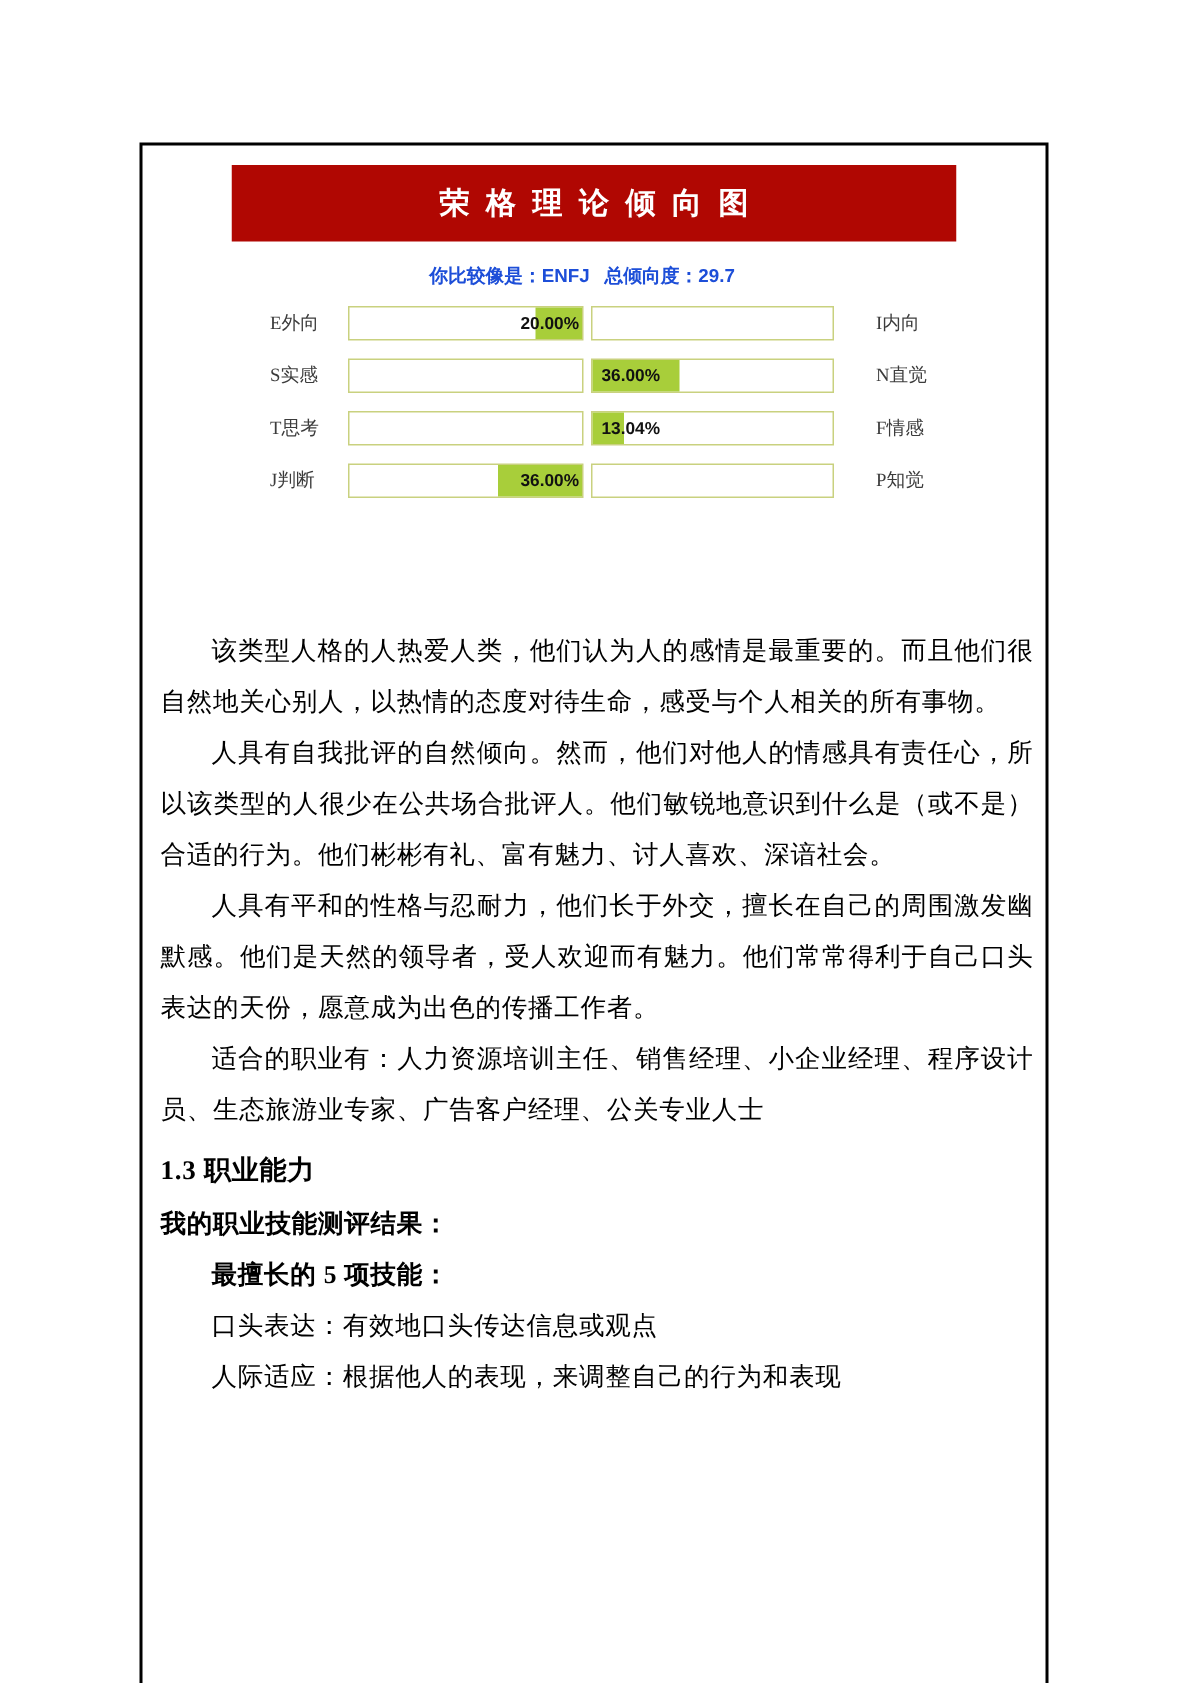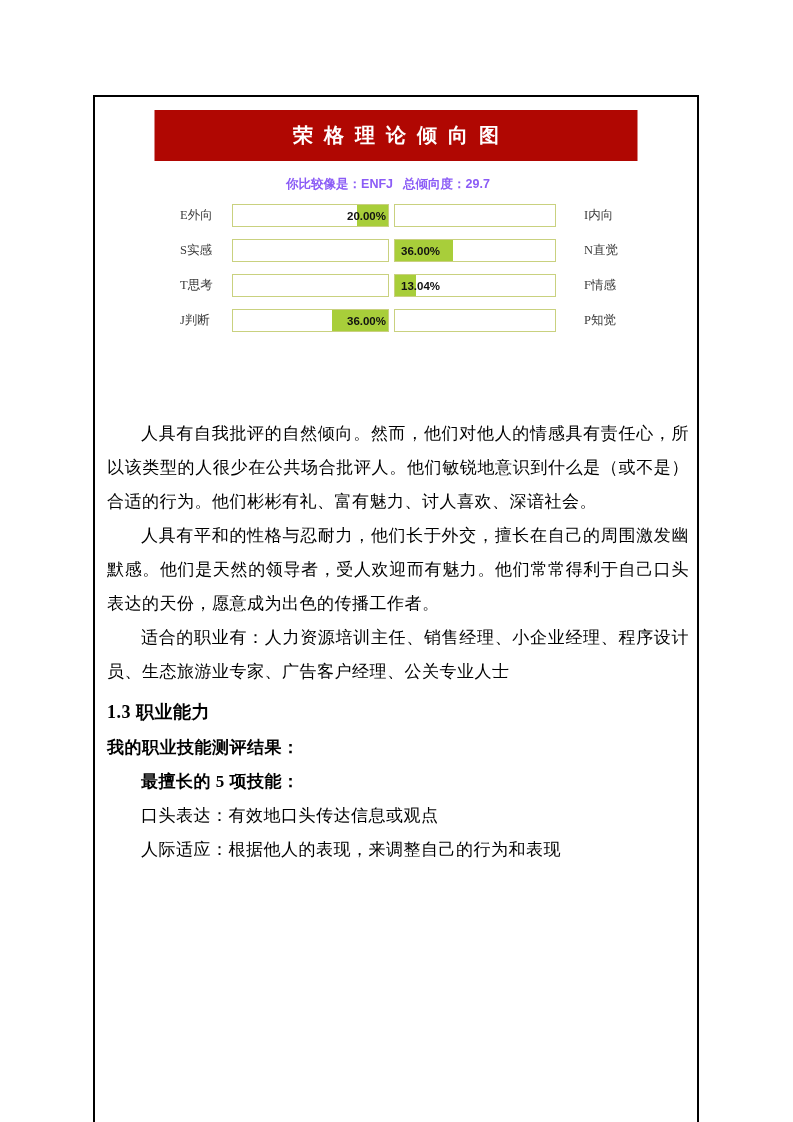--- a/index.html
+++ b/index.html
@@ -26,21 +26,21 @@
   }
   .banner-title{
     color:var(--banner-text);
     font-family:"Liberation Sans","DejaVu Sans",sans-serif;
     font-weight:bold;font-size:20px;letter-spacing:0.55em;text-indent:0.55em;
     white-space:nowrap;
   }
   .chart-subtitle{
     position:absolute;top:79px;left:0;right:16px;text-align:center;
     font-family:"Liberation Sans","DejaVu Sans",sans-serif;
-    font-size:12.5px;font-weight:bold;color:#8b5cf6;white-space:nowrap;
+    font-size:12.5px;font-weight:bold;color:#1d4ed8;white-space:nowrap;
   }
   .chart-subtitle .gap{display:inline-block;width:10px;}
   .chart{position:absolute;top:107px;left:0;right:0;}
   .bar-row{display:flex;align-items:center;height:23px;margin-bottom:12px;}
   .pole-label{
     font-family:Liberation Serif, serif;
     font-size:12.5px;color:#3c3c3c;white-space:nowrap;
   }
   .pole-label.left{width:52px;margin-left:85px;text-align:left;}
   .pole-label.right{margin-left:28px;}
@@ -126,20 +126,21 @@
         <div class="bar-fill anchor-right" style="width: 36%;"></div>
         <span class="pct at-right">36.00%</span>
       </div>
       <div class="bar-box right-box"></div>
       <span class="pole-label right">P知觉</span>
     </div>
 
   </div>
 
   <div class="text-content">
+    <p class="body-para">该类型人格的人热爱人类，他们认为人的感情是最重要的。而且他们很自然地关心别人，以热情的态度对待生命，感受与个人相关的所有事物。</p>
     <p class="body-para">人具有自我批评的自然倾向。然而，他们对他人的情感具有责任心，所以该类型的人很少在公共场合批评人。他们敏锐地意识到什么是（或不是）合适的行为。他们彬彬有礼、富有魅力、讨人喜欢、深谙社会。</p>
     <p class="body-para">人具有平和的性格与忍耐力，他们长于外交，擅长在自己的周围激发幽默感。他们是天然的领导者，受人欢迎而有魅力。他们常常得利于自己口头表达的天份，愿意成为出色的传播工作者。</p>
     <p class="body-para">适合的职业有：人力资源培训主任、销售经理、小企业经理、程序设计员、生态旅游业专家、广告客户经理、公关专业人士</p>
 
     <h2 class="section-heading">1.3 职业能力</h2>
 
     <p class="result-intro">我的职业技能测评结果：</p>
     <p class="skills-heading">最擅长的 5 项技能：</p>
     <p class="skill-line">口头表达：有效地口头传达信息或观点</p>
     <p class="skill-line">人际适应：根据他人的表现，来调整自己的行为和表现</p>

